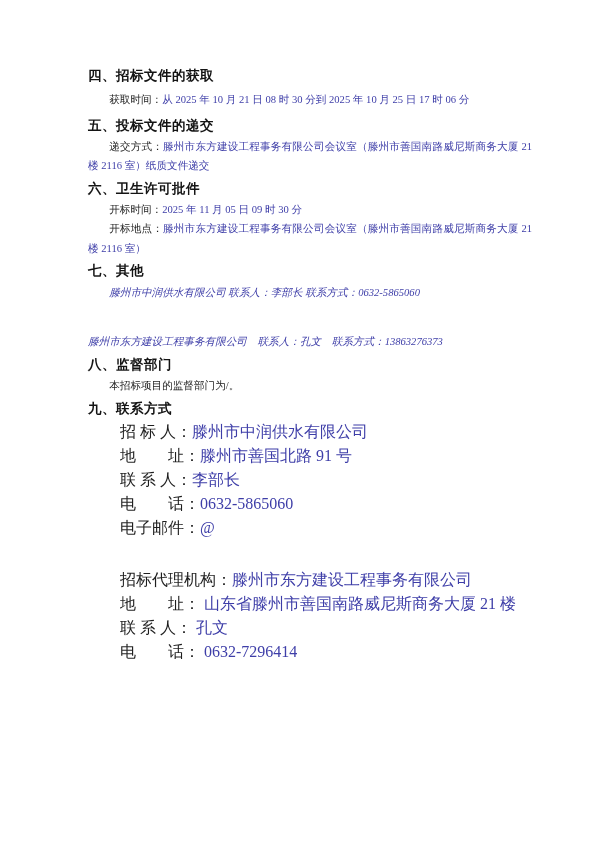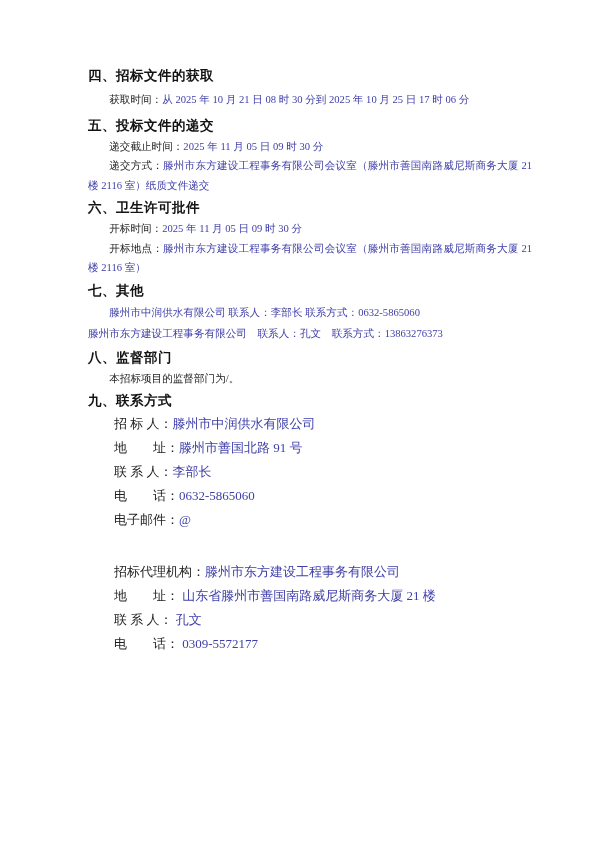--- a/index.html
+++ b/index.html
@@ -25,46 +25,45 @@
   h2.first { margin-top: 4px; }
   .para {
     font-size: 10.6px;
     margin: 0;
     text-align: justify;
     text-indent: 2em;
   }
   .lh-wide  { line-height: 25.5px; }
   .lh-mid   { line-height: 19.5px; }
   .lh-line  { line-height: 21.5px; }
-  .noindent { text-indent: 0; }
+  .noindent { text-indent: 0; margin-top: 27px; }
   .value { color: #3e3ea8; }
-  .blue  { color: #3e3ea8; }
+  .blue  { color: #3e3ea8; font-style: italic; }
   .label { color: #1e1e1e; }
   .contact-line {
-    font-size: 13px;
+    font-size: 16px;
     line-height: 24px;
     margin: 0;
     text-indent: 2em;
     text-align: left;
   }
   .group-gap { margin-top: 28px; }
 </style>
 </head>
 <body>
 
 <main class="page">
 
   <section>
     <h2 class="first">四、招标文件的获取</h2>
     <p class="para lh-wide"><span class="label">获取时间：</span><span class="value">从 2025 年 10 月 21 日 08 时 30 分到 2025 年 10 月 25 日 17 时 06 分</span></p>
   </section>
 
   <section>
     <h2>五、投标文件的递交</h2>
-    <p class="para lh-mid"><span class="label">递交截止时间：</span><span class="value">2025 年 11 月 05 日 09 时 30 分</span></p>
     <p class="para lh-mid"><span class="label">递交方式：</span><span class="value">滕州市东方建设工程事务有限公司会议室（滕州市善国南路威尼斯商务大厦 21 楼 2116 室）纸质文件递交</span></p>
   </section>
 
   <section>
     <h2>六、卫生许可批件</h2>
     <p class="para lh-mid"><span class="label">开标时间：</span><span class="value">2025 年 11 月 05 日 09 时 30 分</span></p>
     <p class="para lh-mid"><span class="label">开标地点：</span><span class="value">滕州市东方建设工程事务有限公司会议室（滕州市善国南路威尼斯商务大厦 21 楼 2116 室）</span></p>
   </section>
 
   <section>
@@ -83,16 +82,16 @@
 
     <p class="contact-line"><span class="label">招 标 人：</span><span class="value">滕州市中润供水有限公司</span></p>
     <p class="contact-line"><span class="label">地　　址：</span><span class="value">滕州市善国北路 91 号</span></p>
     <p class="contact-line"><span class="label">联 系 人：</span><span class="value">李部长</span></p>
     <p class="contact-line"><span class="label">电　　话：</span><span class="value">0632-5865060</span></p>
     <p class="contact-line"><span class="label">电子邮件：</span><span class="value">@</span></p>
 
     <p class="contact-line group-gap"><span class="label">招标代理机构：</span><span class="value">滕州市东方建设工程事务有限公司</span></p>
     <p class="contact-line"><span class="label">地　　址：</span> <span class="value">山东省滕州市善国南路威尼斯商务大厦 21 楼</span></p>
     <p class="contact-line"><span class="label">联 系 人：</span> <span class="value">孔文</span></p>
-    <p class="contact-line"><span class="label">电　　话：</span> <span class="value">0309-5572177</span></p>
+    <p class="contact-line"><span class="label">电　　话：</span> <span class="value">0632-7296414</span></p>
   </section>
 
 </main>
 
 </body></html>

